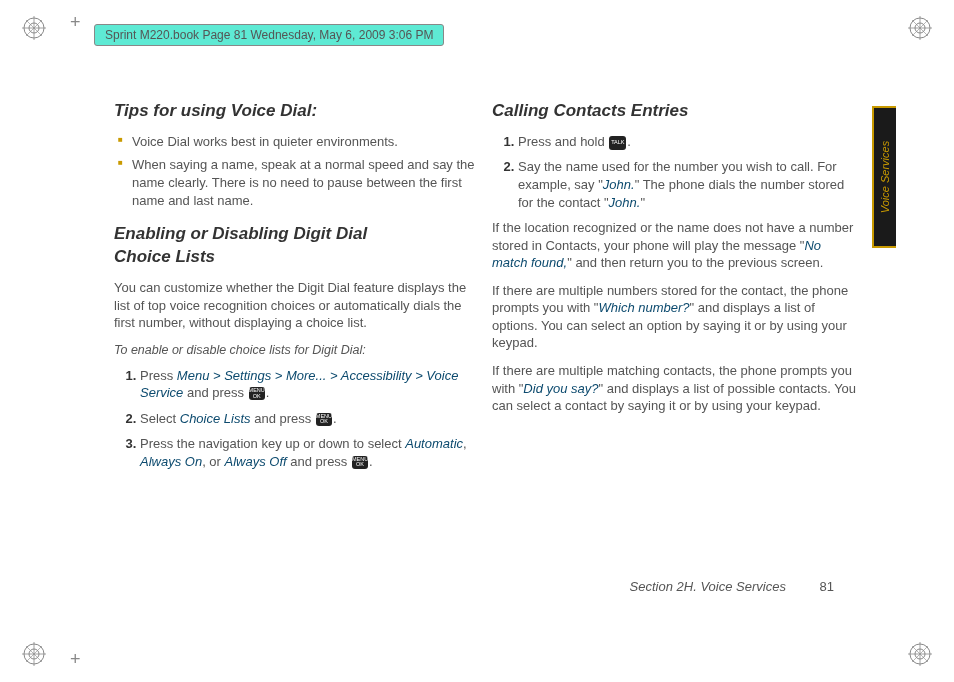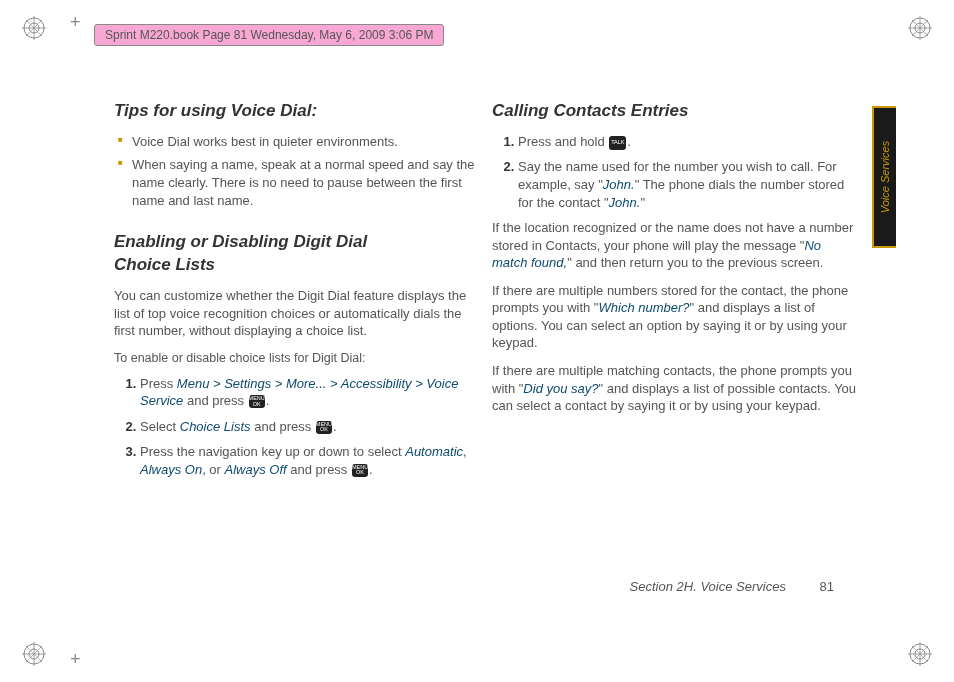--- a/index.html
+++ b/index.html
@@ -27,21 +27,21 @@
 .cross-bl { bottom: 12px; left: 70px; position: absolute; font-size: 18px; color: #888; }
 .header-bar {
   position: absolute;
   top: 24px;
   left: 94px;
   border: 1px solid #888;
   border-radius: 3px;
   padding: 3px 10px;
   font-size: 12px;
   color: #555;
-  background: #f9a8d4;
+  background: #5eead4;
 }
 .side-tab {
   position: absolute;
   right: 58px;
   top: 106px;
   width: 22px;
   height: 138px;
   background: #1a1a1a;
   border: 2px solid #c99a00;
   border-right: none;
@@ -71,33 +71,33 @@
   line-height: 1.35;
   color: #444;
 }
 h3.sect {
   font-size: 17px;
   font-style: italic;
   font-weight: bold;
   color: #333;
   margin: 0 0 10px 0;
 }
-h3.sect.mt { margin-top: 22px; }
+h3.sect.mt { margin-top: 14px; }
 .bullet-list { margin: 0 0 6px 0; padding-left: 18px; }
 .bullet-list li { list-style: none; position: relative; margin-bottom: 6px; color: #555; }
 .bullet-list li::before {
   content: "■";
   position: absolute;
   left: -14px;
   top: 2px;
   font-size: 8px;
   color: #c99a00;
 }
 p { margin: 0 0 10px 0; color: #555; }
-.instr { color: #555; margin: 8px 0 8px 0; font-size: 12.5px; }
+.instr { font-style: italic; color: #555; margin: 8px 0 8px 0; font-size: 12.5px; }
 ol.steps { margin: 4px; padding-left: 22px; }
 ol.steps li { margin-bottom: 8px; color: #555; }
 ol.steps li::marker { font-weight: bold; color: #333; }
 .em { font-style: italic; font-weight: normal; color: #0c4a6e; }
 .icon-btn {
   display: inline-flex;
   align-items: center;
   justify-content: center;
   width: 16px;
   height: 13px;

